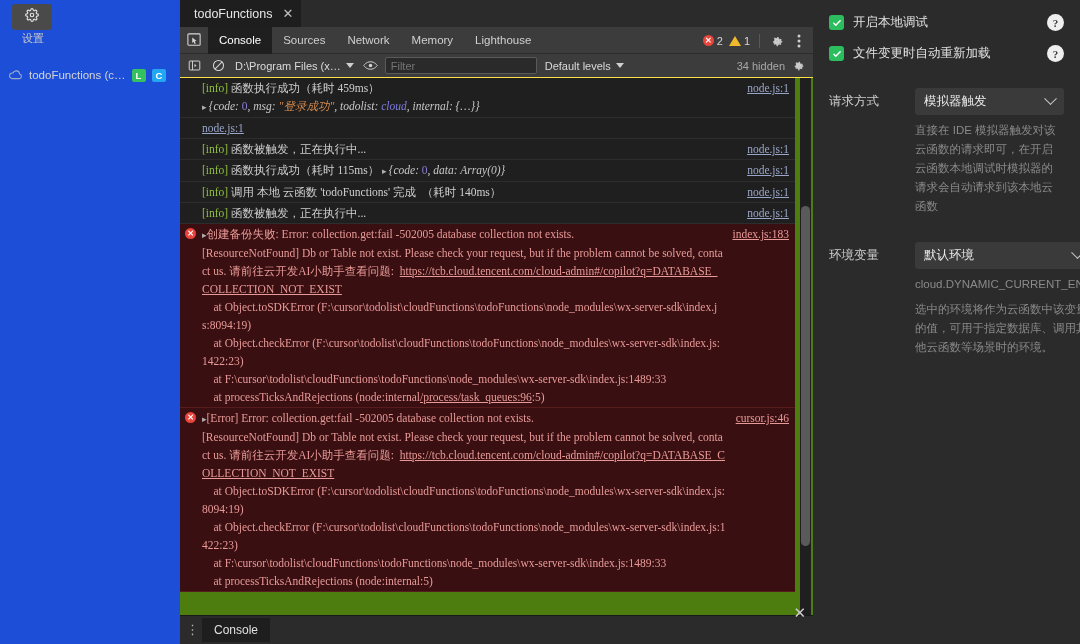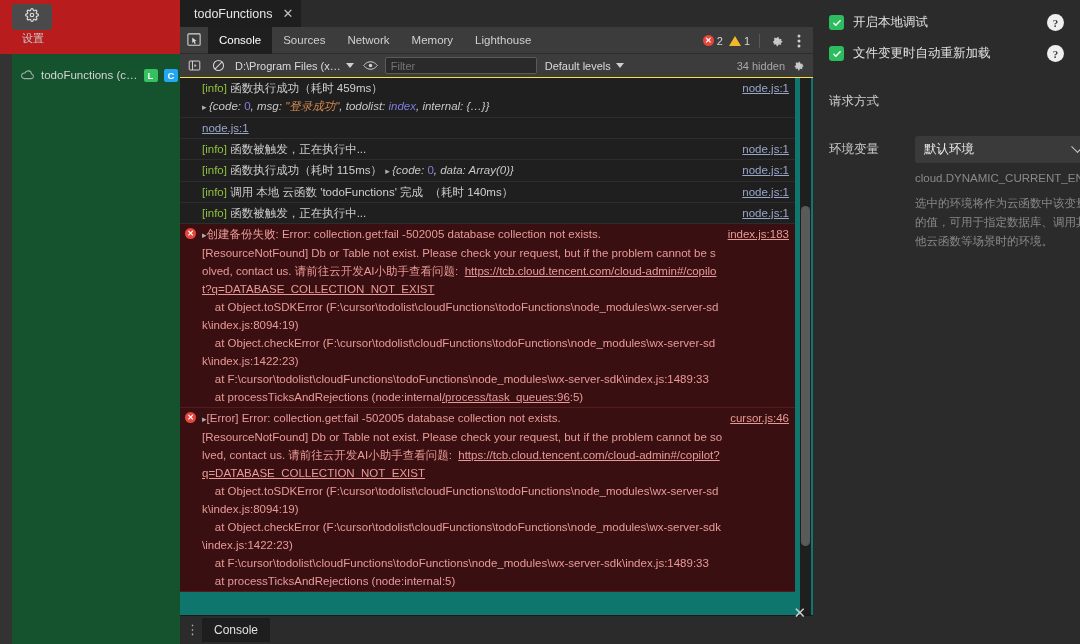--- a/index.html
+++ b/index.html
@@ -6,28 +6,28 @@
   html, body {
     width: 1080px; height: 644px;
     background: #2b2b2b;
     font-family: "Liberation Sans", sans-serif;
     overflow: hidden;
   }
   #root { position: relative; width: 1080px; height: 644px; display: flex; }
 
   
   .left-col { width: 180px; height: 644px; background: #333333; display: flex; flex-direction: column; flex: 0 0 180px; }
-  .left-top { height: 54px; background: #b91c1c; display: flex; flex-direction: column;
+  .left-top { height: 54px; background: #1d4ed8; display: flex; flex-direction: column;
               align-items: flex-start; padding: 4px 0 0 12px; }
   .gear-btn { width: 40px; height: 26px; background: #4a4a4a; border-radius: 3px;
               display: flex; align-items: center; justify-content: center; cursor: pointer; }
   .gear-btn svg { width: 14px; height: 14px; }
   .gear-label { font-size: 11px; color: #c8c8c8; margin-top: 2px; margin-left: 10px; line-height: 13px; }
 
-  .left-body { flex: 1; background: #14532d; padding-top: 10px; margin-left: 12px; }
+  .left-body { flex: 1; background: #1d4ed8; padding-top: 10px; }
   .fn-item { display: flex; align-items: center; height: 22px; padding-left: 8px; gap: 6px; cursor: pointer; }
   .cloud-icon { width: 15px; height: 15px; flex: 0 0 15px; opacity: .75; }
   .fn-name { font-size: 11.5px; color: #d4d4d4; white-space: nowrap; }
   .badge { font-size: 9.5px; font-weight: bold; color: #ffffff; padding: 1px 4px 1px 4px;
            border-radius: 2px; line-height: 11px; min-width: 14px; text-align: center; }
   .badge.l { background: #35c15f; }
   .badge.c { background: #23a7f2; }
 
   
   .center-col { width: 633px; flex: 0 0 633px; height: 644px; background: #242424; display: flex; flex-direction: column; position: relative; }
@@ -62,22 +62,22 @@
            border-top: 5px solid #cfcfcf; }
   .filter-input { width: 152px; height: 17px; background: #2a2a2a; border: 1px solid #5a5a5a;
                   border-radius: 2px; color: #cfcfcf; font-size: 11px; padding: 0 5px;
                   font-family: "Liberation Sans", sans-serif; outline: none; }
   .levels { display: flex; align-items: center; gap: 5px; font-size: 11px; color: #dadada;
             padding: 0 4px; cursor: pointer; }
   .hidden-cnt { position: absolute; right: 28px; font-size: 11px; color: #a8a8a8; cursor: pointer;}
   .fb-gear { position: absolute; right: 5px; cursor: pointer; }
 
   
-  .console { flex: 1; background: #0f766e; overflow: hidden; position: relative;
-             font-family: Liberation Sans, sans-serif; }
+  .console { flex: 1; background: #4d7c0f; overflow: hidden; position: relative;
+             font-family: Liberation Serif, serif; }
   .cscroll { position: absolute; inset: 0; overflow: hidden; padding-right: 18px; }
 
   .row { border-bottom: 1px solid #2d2d2d; position: relative; padding: 1px 0 1px 22px;
          min-height: 18px; display: flex; align-items: flex-start; }
   .row.info { background: #1f1f1f; }
   .row .msg { flex: 1; font-size: 11.5px; line-height: 18px; color: #cfcfcf;
               white-space: pre-wrap; word-break: break-all; padding-right: 8px; }
   .row .src { font-size: 11.5px; line-height: 18px; color: #9aa6c9; text-decoration: underline;
               white-space: nowrap; padding-right: 6px; cursor: pointer; }
   .tag-info { color: #8fbf3f; }
@@ -247,21 +247,21 @@
         <svg width="13" height="13" viewBox="0 0 24 24" fill="#cfcfcf">
           <path d="M12 8a4 4 0 1 0 0 8 4 4 0 0 0 0-8zm0 6a2 2 0 1 1 0-4 2 2 0 0 1 0 4z"></path>
           <path d="M21 12l-2-.5.9-1.9-1.5-1.5-1.9.9L15 7l-.5-2h-2.1L11.9 7 10 7l-1.9-.9L6.6 7.6l.9 1.9L7 12l-2 .5v2.1l2 .6-.9 1.9 1.5 1.5 1.9-.9L11 19l.5 2h2.1l.5-2 1.9-.9 1.9.9 1.5-1.5-.9-1.9L21 14z" opacity=".9"></path>
         </svg>
       </span>
     </div>
 
     <div class="console">
       <div class="cscroll" id="console-scroll">
           <div class="row info">
-            <div class="msg"><span class="tag-info">[info]</span><span> 函数执行成功（耗时 459ms）</span><br><span class="tri">▸ </span><span class="objexp">{code: </span><span class="num">0</span><span class="objexp">, msg: </span><span class="str">"登录成功"</span><span class="objexp">, todolist: </span><span class="kw">index</span><span class="objexp">, internal: {…}}</span></div>
+            <div class="msg"><span class="tag-info">[info]</span><span> 函数执行成功（耗时 459ms）</span><br><span class="tri">▸ </span><span class="objexp">{code: </span><span class="num">0</span><span class="objexp">, msg: </span><span class="str">"登录成功"</span><span class="objexp">, todolist: </span><span class="kw">cloud</span><span class="objexp">, internal: {…}}</span></div>
             <div class="src">node.js:1</div>
           </div>
           <div class="row info">
             <div class="src">node.js:1</div>
           </div>
           <div class="row info">
             <div class="msg"><span class="tag-info">[info]</span><span> 函数被触发，正在执行中...</span></div>
             <div class="src">node.js:1</div>
           </div>
           <div class="row info">
@@ -320,20 +320,27 @@
           <span class="chk">
             <svg viewBox="0 0 16 16" fill="none" stroke="#ffffff" stroke-width="2.4" stroke-linecap="round" stroke-linejoin="round">
               <path d="M3 8.5l3 3 7-7"></path>
             </svg>
           </span>
           <span class="chk-label">文件变更时自动重新加载</span>
           <span class="help">?</span>
         </div>
         <div class="field-row">
           <div class="field-label">请求方式</div>
+          <div class="field-ctl">
+            <div class="select">
+              <span class="sv">模拟器触发</span>
+              <span class="chev"></span>
+            </div>
+            <div class="hint">直接在 IDE 模拟器触发对该云函数的请求即可，在开启云函数本地调试时模拟器的请求会自动请求到该本地云函数</div>
+          </div>
         </div>
         <div class="field-row">
           <div class="field-label">环境变量</div>
           <div class="field-ctl">
             <div class="select">
               <span class="sv">默认环境</span>
               <span class="chev"></span>
             </div>
             <div class="hint mono">cloud.DYNAMIC_CURRENT_ENV</div>
             <div class="hint">选中的环境将作为云函数中该变量的值，可用于指定数据库、调用其他云函数等场景时的环境。</div>

